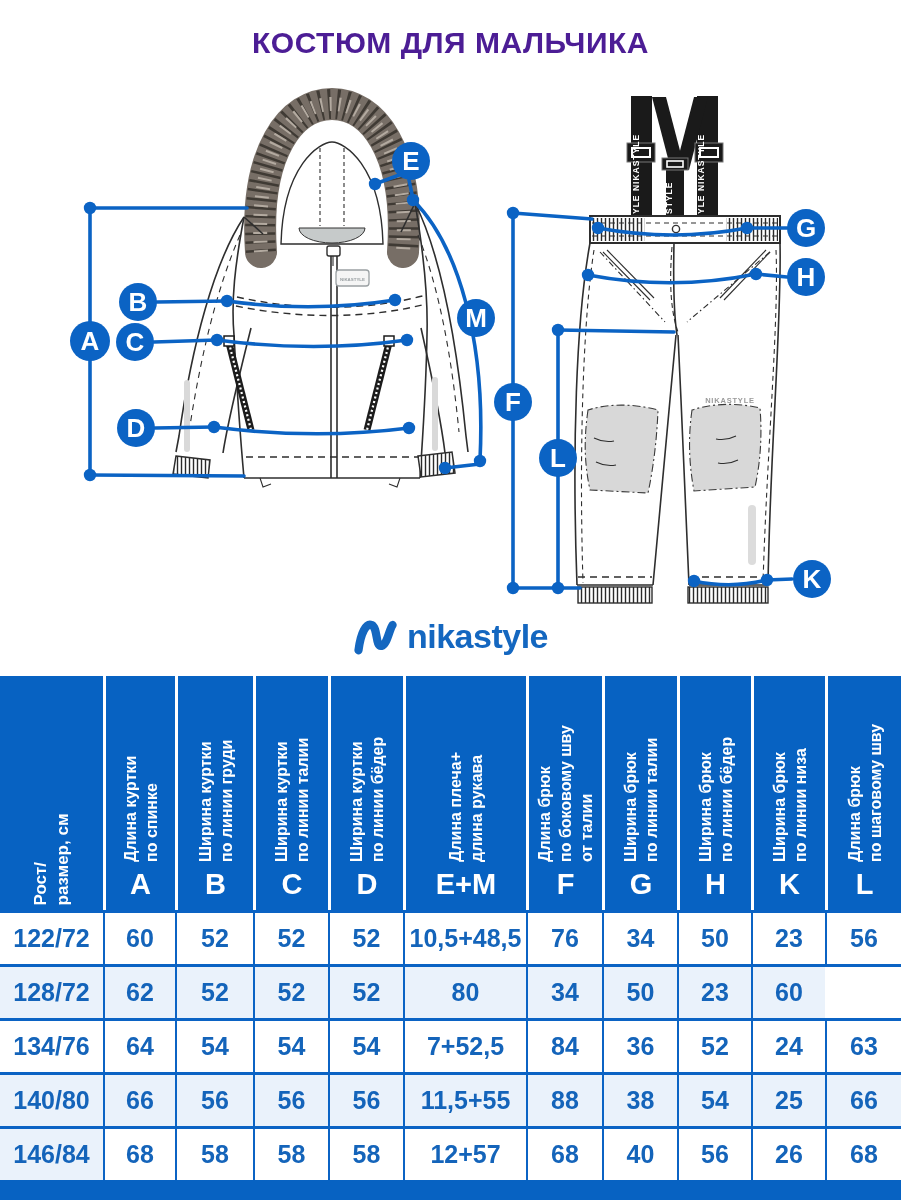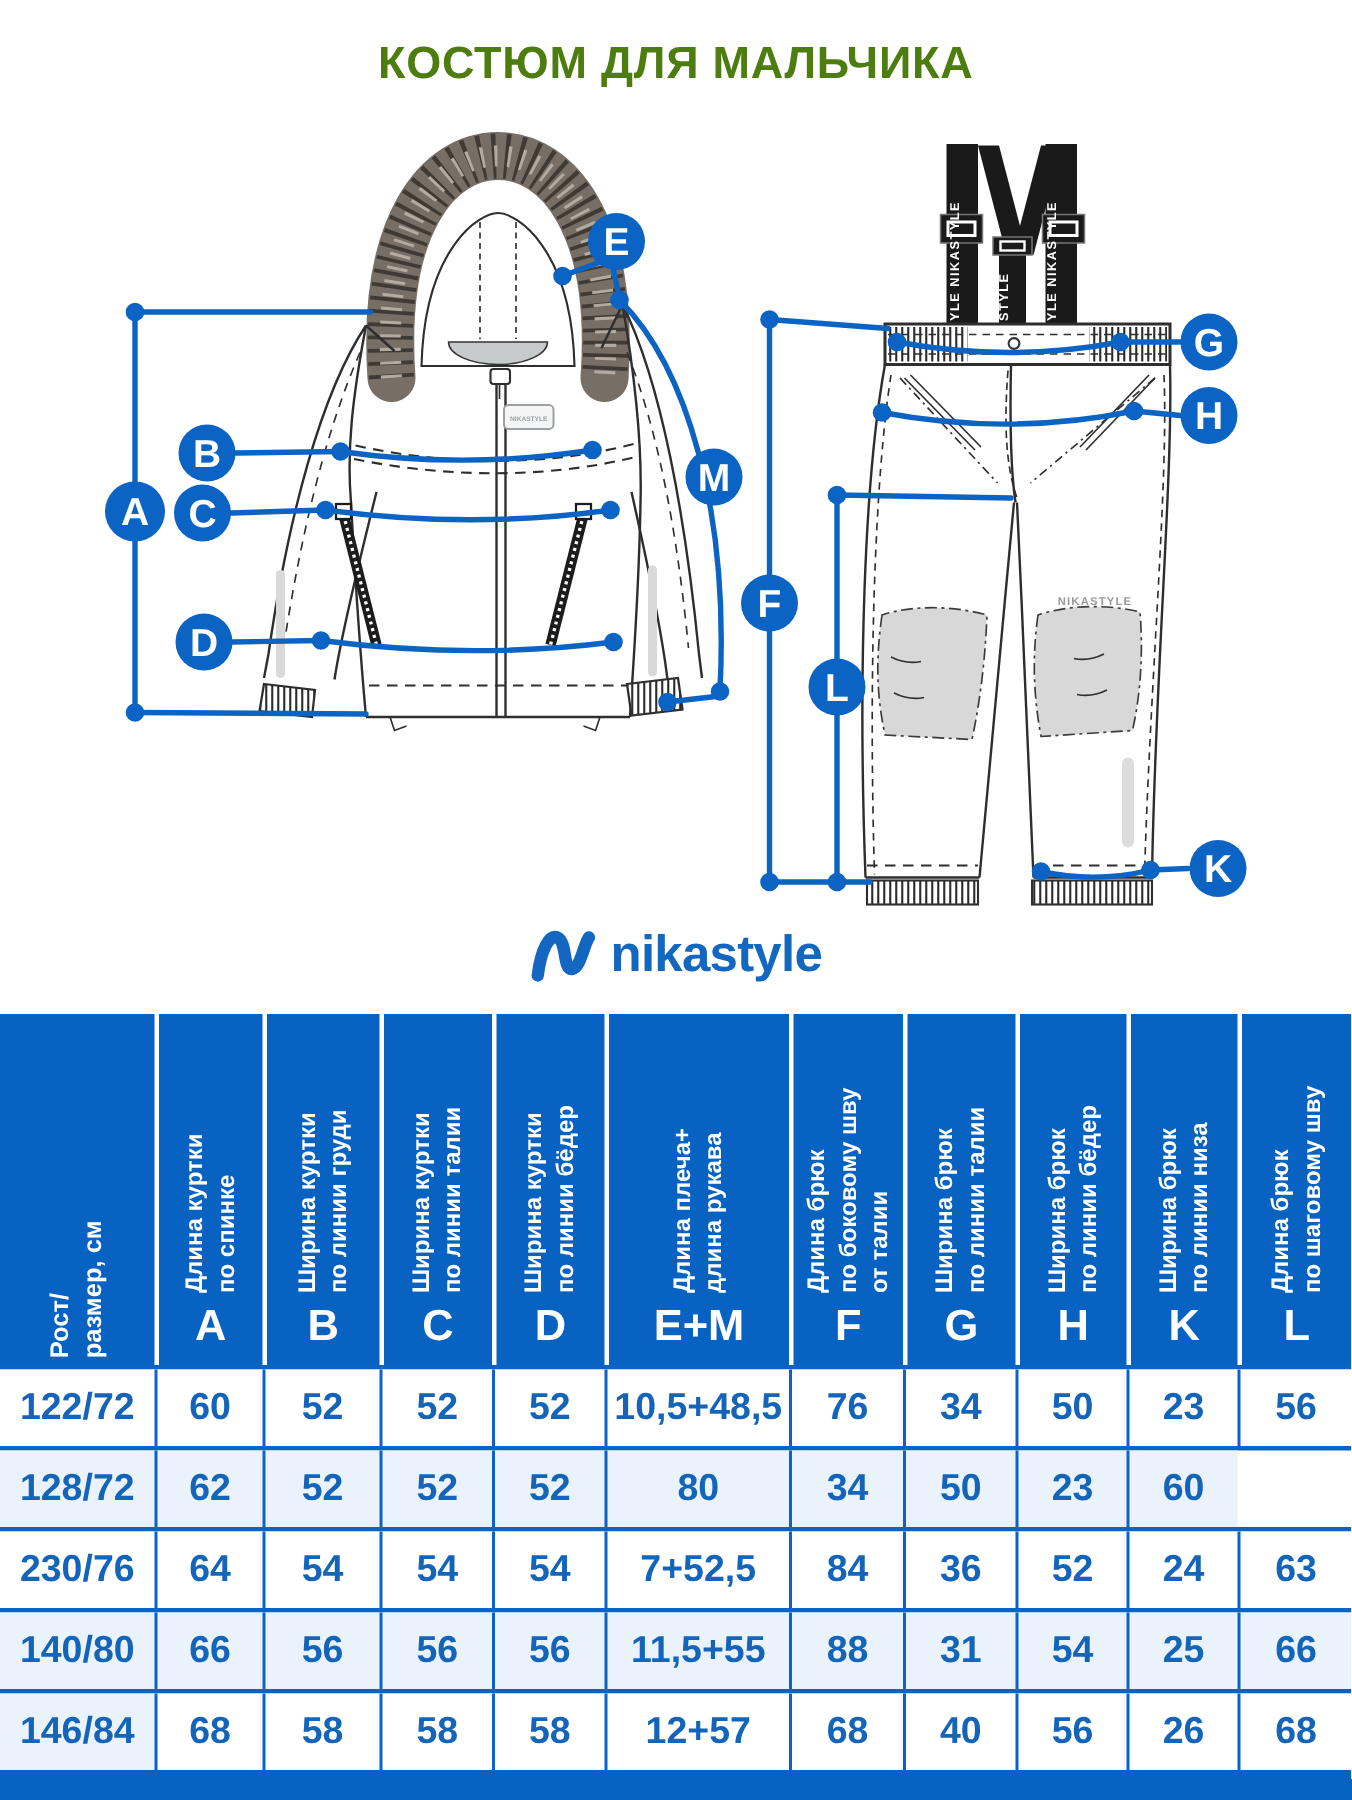--- a/index.html
+++ b/index.html
@@ -1,20 +1,20 @@
 <!DOCTYPE html>
 <html><head>
 <meta charset="utf-8">
 <style>
   html,body{margin:0;padding:0;background:#fff;}
   #page{position:relative;width:901px;height:1200px;background:#fff;overflow:hidden;
         font-family:"Liberation Sans",sans-serif;}
   
   .title{position:absolute;top:26px;left:0;width:100%;text-align:center;
-         font-size:30px;font-weight:bold;letter-spacing:.5px;color:#4d7c0f;}
+         font-size:30px;font-weight:bold;letter-spacing:.5px;color:#4c1d95;}
   
   #diagram{position:absolute;top:80px;left:0;}
   
   .logo{position:absolute;top:608px;left:0;width:100%;height:56px;
         display:flex;align-items:center;justify-content:center;gap:10px;}
   .logo-text{font-size:34px;font-weight:bold;color:#1467c0;letter-spacing:-.5px;}
   
   .size-table{position:absolute;top:676px;left:0;width:901px;
       --cols:103px 72px 78px 75px 75px 123px 76px 75px 74px 74px 1fr;}
   .thead{display:grid;grid-template-columns:var(--cols);background:#0762c2;height:234px;}
@@ -379,41 +379,41 @@
           <div class="tcell">52</div>
           <div class="tcell">52</div>
           <div class="tcell">52</div>
           <div class="tcell">80</div>
           <div class="tcell">34</div>
           <div class="tcell">50</div>
           <div class="tcell">23</div>
           <div class="tcell">60</div>
         </div>
         <div class="trow">
-          <div class="tcell size-cell">230/76</div>
+          <div class="tcell size-cell">134/76</div>
           <div class="tcell">64</div>
           <div class="tcell">54</div>
           <div class="tcell">54</div>
           <div class="tcell">54</div>
           <div class="tcell">7+52,5</div>
           <div class="tcell">84</div>
           <div class="tcell">36</div>
           <div class="tcell">52</div>
           <div class="tcell">24</div>
           <div class="tcell">63</div>
         </div>
         <div class="trow alt">
           <div class="tcell size-cell">140/80</div>
           <div class="tcell">66</div>
           <div class="tcell">56</div>
           <div class="tcell">56</div>
           <div class="tcell">56</div>
           <div class="tcell">11,5+55</div>
           <div class="tcell">88</div>
-          <div class="tcell">31</div>
+          <div class="tcell">38</div>
           <div class="tcell">54</div>
           <div class="tcell">25</div>
           <div class="tcell">66</div>
         </div>
         <div class="trow">
           <div class="tcell size-cell">146/84</div>
           <div class="tcell">68</div>
           <div class="tcell">58</div>
           <div class="tcell">58</div>
           <div class="tcell">58</div>

